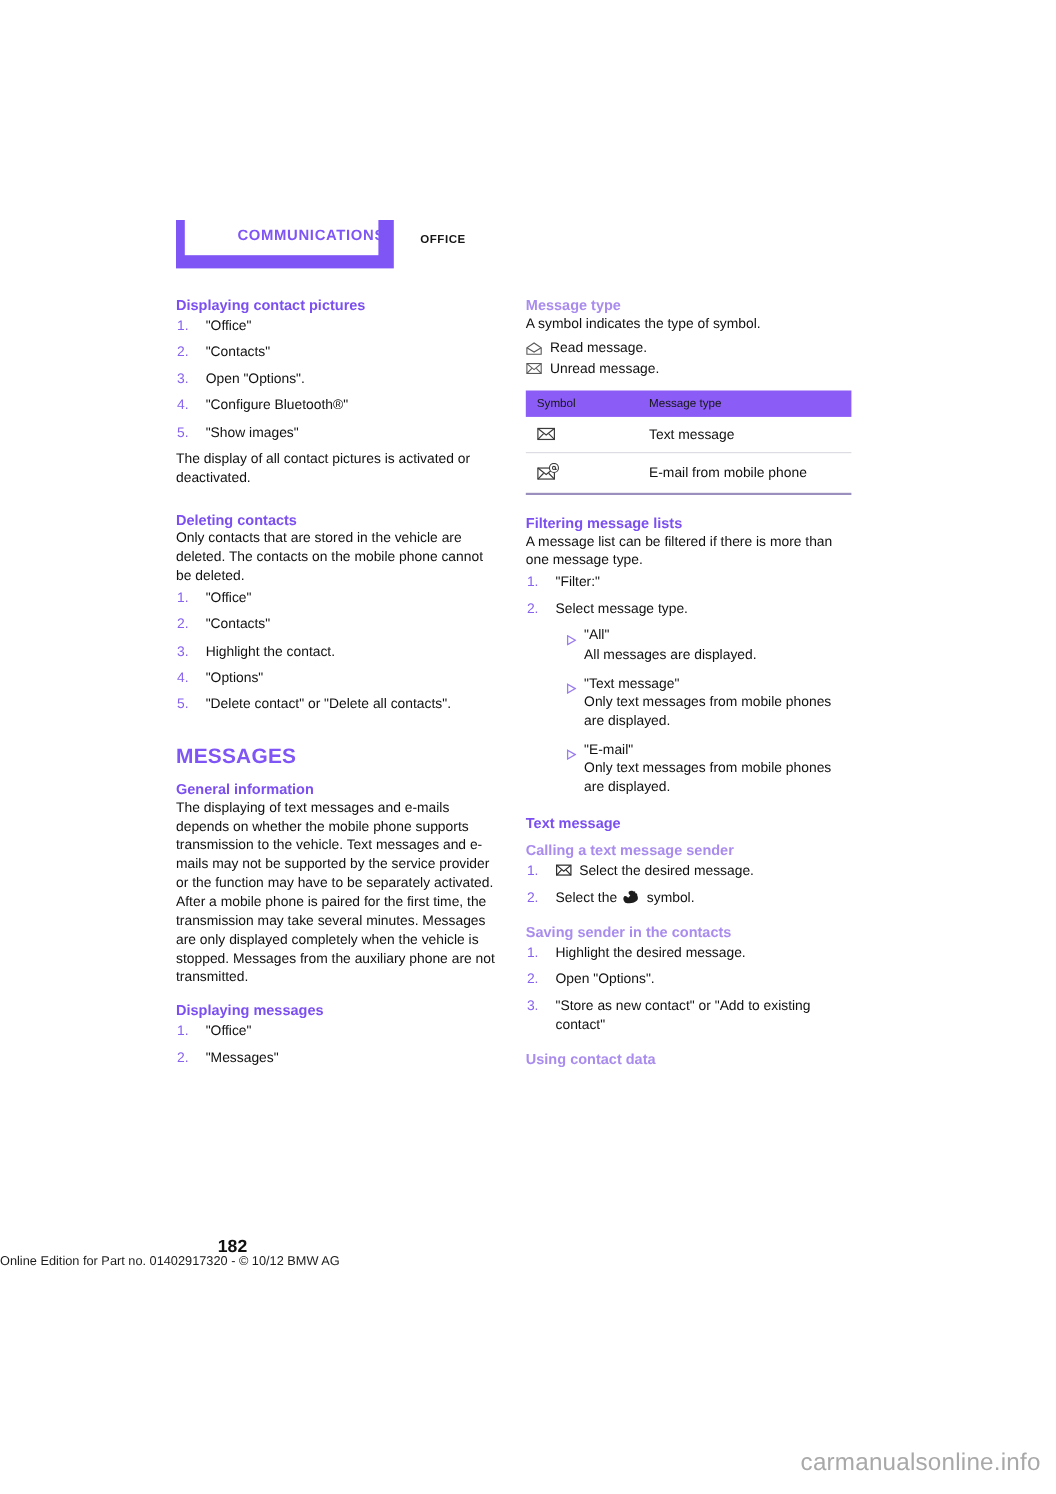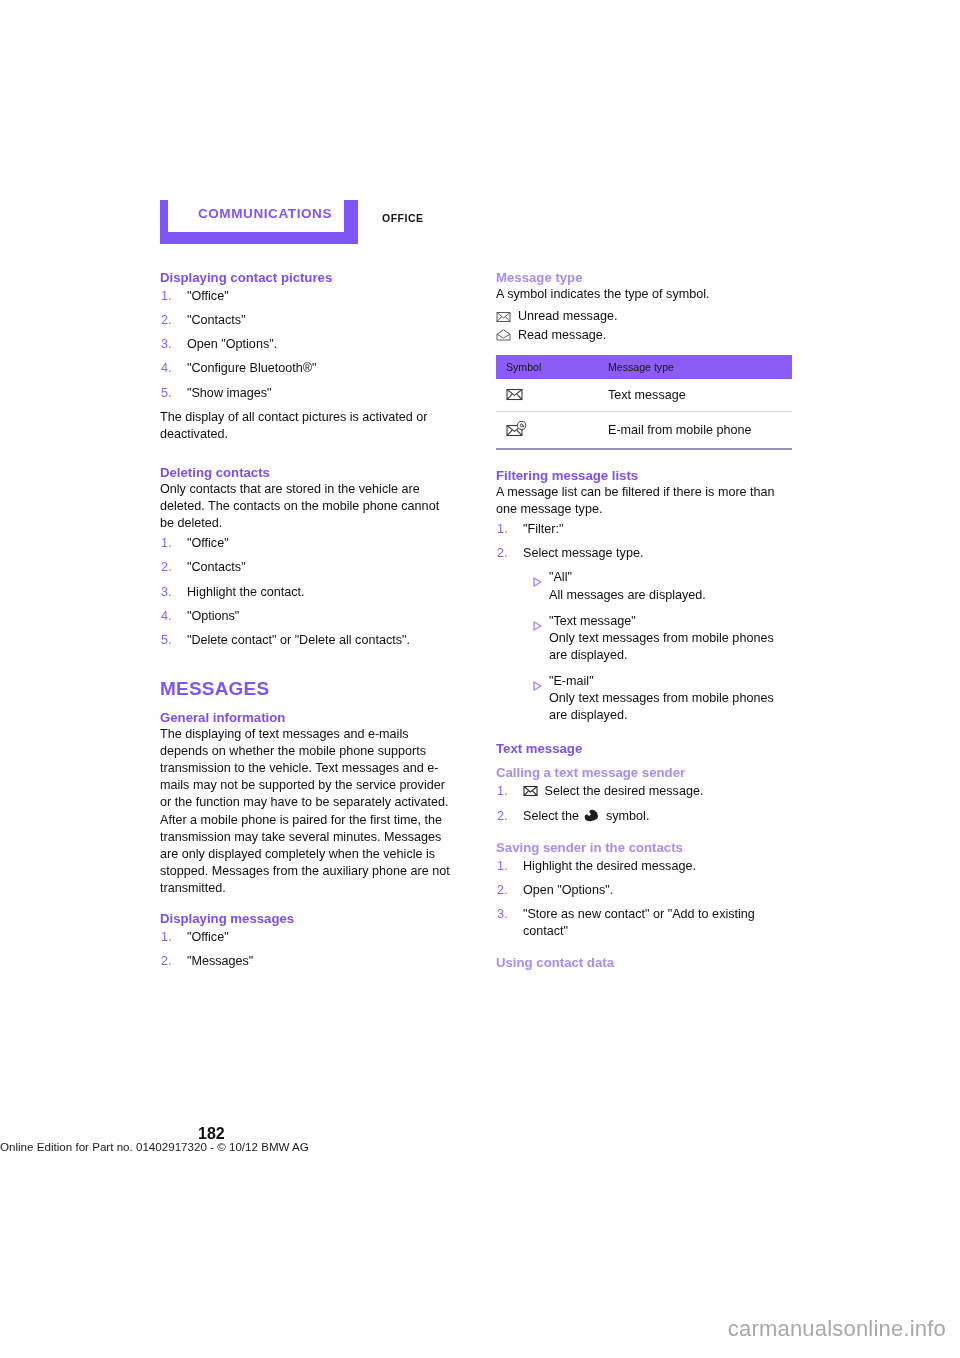--- a/index.html
+++ b/index.html
@@ -45,21 +45,21 @@
     top: 0;
     width: 176px;
     height: 32px;
     background: #ffffff;
   }
   .tab-label {
     position: absolute;
     left: 20px;
     top: 6px;
     width: 170px;
-    text-align: center;
+    text-align: right;
     font-size: 13.5px;
     font-weight: bold;
     letter-spacing: 0.6px;
     color: #7f55f5;
   }
   .header-section {
     position: absolute;
     left: 222px;
     top: 12px;
     font-size: 10.5px;
@@ -68,21 +68,21 @@
     color: #161616;
   }
 
   
   .col {
     position: absolute;
     top: 270px;
     width: 296px;
   }
   .col-left  { left: 160px; }
-  .col-right { left: 496px; }
+  .col-right { left: 478px; }
 
   
   .h1 {
     font-size: 19px;
     font-weight: bold;
     color: #7f55f5;
     margin: 0 0 2px 0;
     letter-spacing: 0.2px;
   }
   .h2 {
@@ -301,40 +301,40 @@
 
   </div>
 
   <div class="col col-right">
 
     <div>
       <div class="h3">Message type</div>
       <p class="body">A symbol indicates the type of symbol.</p>
 
       <div class="sp-xs"></div>
+
+      <div class="sym-line">
+        <span class="ico">
+          <svg width="15" height="12" viewBox="0 0 15 12">
+            <path d="M1 11 V5.2 L7.5 0.8 L14 5.2 V11 Z" fill="#ffffff" stroke="#5a5a5a" stroke-width="1"></path>
+            <path d="M1 5.2 L7.5 9 L14 5.2" fill="none" stroke="#5a5a5a" stroke-width="1"></path>
+          </svg>
+        </span>
+        <span>Read message.</span>
+      </div>
 
       <div class="sym-line">
         <span class="ico">
           <svg width="15" height="12" viewBox="0 0 15 12">
             <rect x="1" y="1.5" width="13" height="9" fill="#ffffff" stroke="#5a5a5a" stroke-width="1"></rect>
             <path d="M1 1.5 L7.5 7 L14 1.5" fill="none" stroke="#5a5a5a" stroke-width="1"></path>
             <path d="M1 10.5 L5.5 5.8 M14 10.5 L9.5 5.8" fill="none" stroke="#5a5a5a" stroke-width="1"></path>
           </svg>
         </span>
         <span>Unread message.</span>
-      </div>
-
-      <div class="sym-line">
-        <span class="ico">
-          <svg width="15" height="12" viewBox="0 0 15 12">
-            <path d="M1 11 V5.2 L7.5 0.8 L14 5.2 V11 Z" fill="#ffffff" stroke="#5a5a5a" stroke-width="1"></path>
-            <path d="M1 5.2 L7.5 9 L14 5.2" fill="none" stroke="#5a5a5a" stroke-width="1"></path>
-          </svg>
-        </span>
-        <span>Read message.</span>
       </div>
 
       <table class="symtable">
         <thead>
           <tr>
             <th class="c1">Symbol</th>
             <th>Message type</th>
           </tr>
         </thead>
         <tbody>

